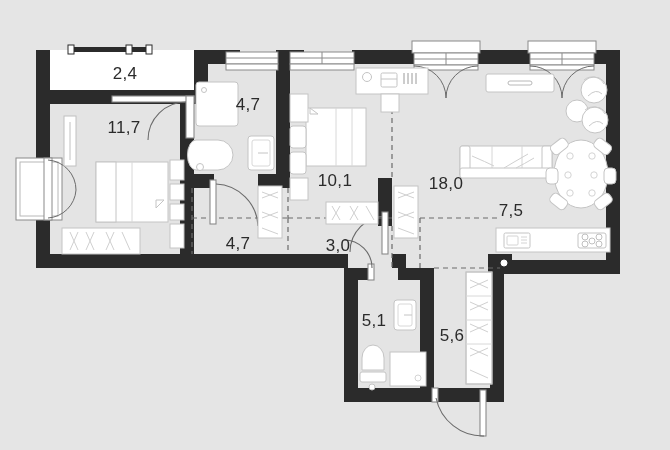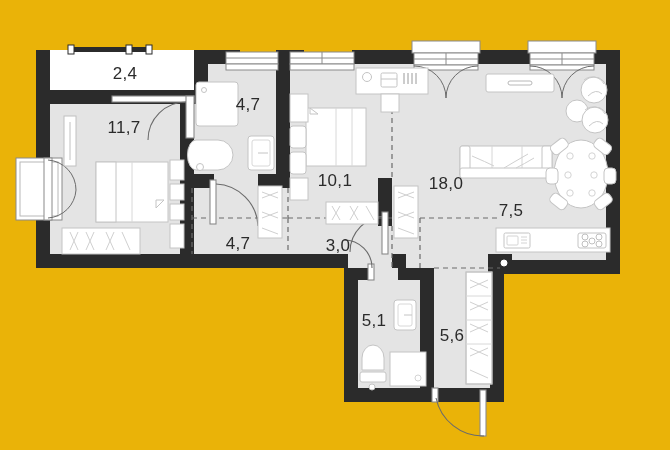--- a/index.html
+++ b/index.html
@@ -1,18 +1,18 @@
 <!DOCTYPE html>
 <html><head>
 <meta charset="utf-8">
 <style>
   html,body{margin:0;padding:0;background:#ffffff;}
   body{width:670px;height:450px;overflow:hidden;
        font-family:"Liberation Sans", sans-serif;}
-  #plan-root{position:relative;width:670px;height:450px;background:#eab308;}
+  #plan-root{position:relative;width:670px;height:450px;background:#e5e5e5;}
   svg{display:block;}
   .area-label{font-family:"Liberation Sans", sans-serif;font-size:17px;fill:#2b2b2b;
               text-anchor:middle;dominant-baseline:middle;letter-spacing:0.3px;}
 </style>
 </head>
 <body>
 
 <div id="plan-root">
 <svg width="670" height="450" viewBox="0 0 670 450">
 

